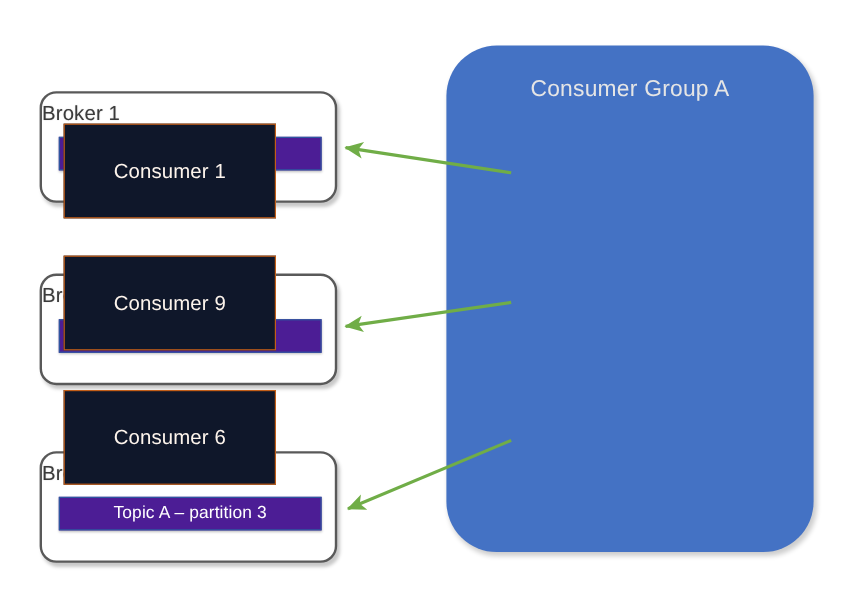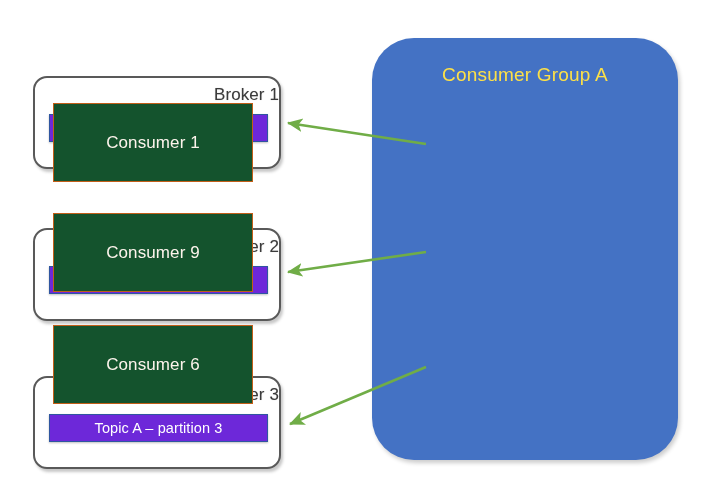--- a/index.html
+++ b/index.html
@@ -40,33 +40,33 @@
     border: 2px solid #595959;
     border-radius: 14px;
     box-shadow: 2px 3px 3px rgba(0,0,0,0.22);
     z-index: 3;
   }
   .broker-title {
     position: absolute;
     left: 0;
     right: 0;
     top: 7px;
-    text-align: right;
+    text-align: left;
     font-size: 17px;
     color: #3b3b3b;
     letter-spacing: 0.1px;
     text-shadow: 0 0 1px rgba(0,0,0,0.25);
   }
   .partition-bar {
     position: absolute;
     left: 14px;
     right: 11px;
     top: 36px;
     height: 26px;
-    background: #6d28d9;
+    background: #4c1d95;
     border: 1px solid #2f56a0;
     display: flex;
     align-items: center;
     justify-content: center;
     color: #ffffff;
     font-size: 14.5px;
     letter-spacing: 0.1px;
     box-shadow: 0 1px 2px rgba(0,0,0,0.25);
   }
 
@@ -81,31 +81,31 @@
     border-radius: 42px;
     box-shadow: 2px 3px 4px rgba(0,0,0,0.20);
     z-index: 2;
   }
   #consumer-group-title {
     position: absolute;
     left: 0;
     right: 0;
     top: 26px;
     text-align: center;
-    color: #fde047;
+    color: #e5e5e5;
     font-size: 19px;
     letter-spacing: 0.2px;
   }
   .consumer-box {
     position: absolute;
     box-sizing: border-box;
     left: 53px;
-    width: 200px;
+    width: 177px;
     height: 79px;
-    background: #14532d;
+    background: #0f172a;
     border: 1px solid #c25e18;
     display: flex;
     align-items: center;
     justify-content: center;
     color: #fdf4ec;
     font-size: 17px;
     letter-spacing: 0.1px;
     z-index: 4;
   }
 </style>

